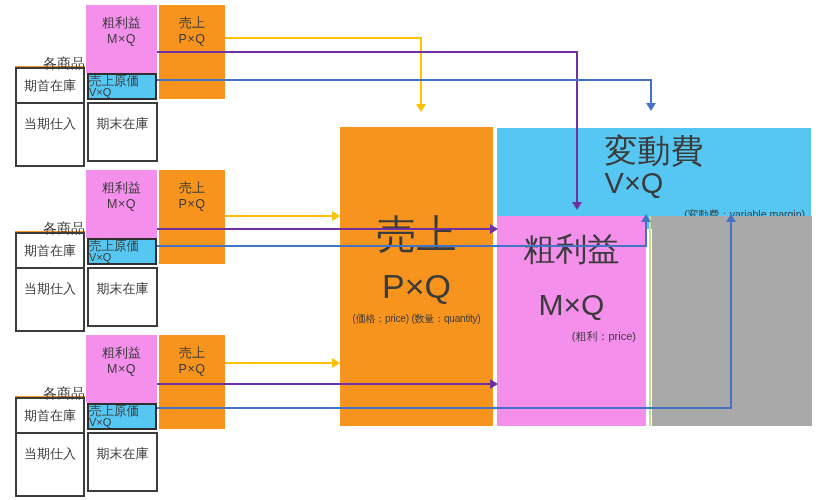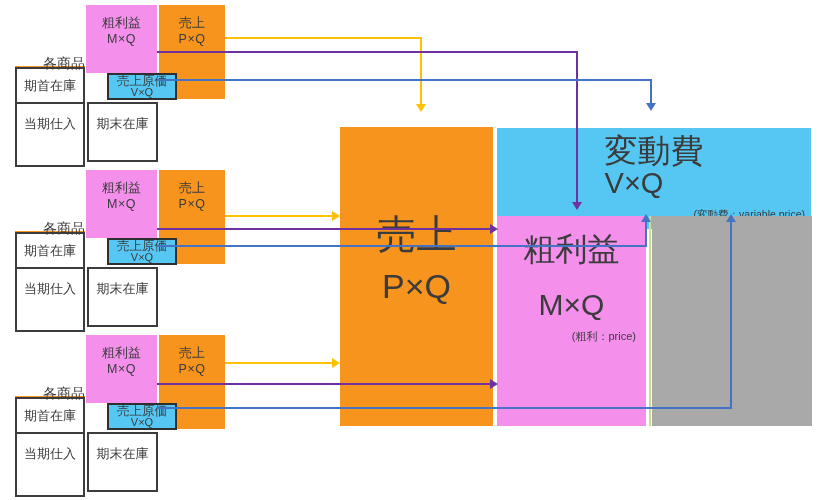--- a/index.html
+++ b/index.html
@@ -21,21 +21,21 @@
 
   .label-wrap{position:absolute;left:15px;top:53px;width:70px;height:19px;}
   .label-bar{position:absolute;left:0;right:0;bottom:0;height:6px;background:var(--orange,#F7941D);}
   .label-text{position:absolute;left:0;right:0;bottom:0;text-align:right;font-size:14px;line-height:17px;z-index:1;}
 
   .cells{position:absolute;left:15px;top:67px;width:70px;height:100px;background:#fff;border:2px solid var(--border-dark,#3c3c3c);}
   .cell{display:flex;align-items:center;justify-content:center;font-size:13px;}
   .cell.c1{height:35px;border-bottom:2px solid var(--border-dark,#3c3c3c);}
   .cell.c2{height:39px;}
 
-  .cogs-small{position:absolute;left:87px;top:73px;width:70px;height:27px;background:var(--cyan,#55C7F2);border:2px solid #2f2f2f;text-align:center;margin-left:20px;}
+  .cogs-small{position:absolute;left:87px;top:73px;width:70px;height:27px;background:var(--cyan,#55C7F2);border:2px solid #2f2f2f;}
   .cogs-small .ct{font-size:12.5px;line-height:12px;margin-top:0;}
   .cogs-small .cf{font-size:11px;line-height:10px;}
 
   .ending{position:absolute;left:87px;top:102px;width:71px;height:60px;background:#fff;border:2px solid var(--border-dark,#3c3c3c);text-align:center;font-size:13px;padding-top:11px;}
 
   
   .total-sales{position:absolute;left:340px;top:127px;width:153px;height:299px;background:var(--orange,#F7941D);}
   .total-sales .t{position:absolute;top:80px;left:0;right:0;text-align:center;font-size:40px;}
   .total-sales .f{position:absolute;top:140px;left:0;right:0;text-align:center;font-size:34px;}
   .total-sales .n{position:absolute;top:185px;left:0;right:0;text-align:center;font-size:10px;white-space:nowrap;letter-spacing:-.2px;}
@@ -137,26 +137,27 @@
     <div class="cogs-small">
       <div class="ct">売上原価</div>
       <div class="cf">V×Q</div>
     </div>
     <div class="ending">期末在庫</div>
   </div>
 
   <div class="total-sales">
     <div class="t">売上</div>
     <div class="f">P×Q</div>
+    <div class="n">(価格：price) (数量：quantity)</div>
   </div>
 
   <div class="total-vc">
     <div class="t">変動費</div>
     <div class="f">V×Q</div>
-    <div class="n">(変動費：variable price)</div>
+    <div class="n">(変動費：variable margin)</div>
   </div>
 
   <div class="total-gp">
     <div class="t">粗利益</div>
     <div class="f">M×Q</div>
     <div class="n">(粗利：price)</div>
   </div>
 
   <div class="total-gray"></div>
   <div class="green-line"></div>

